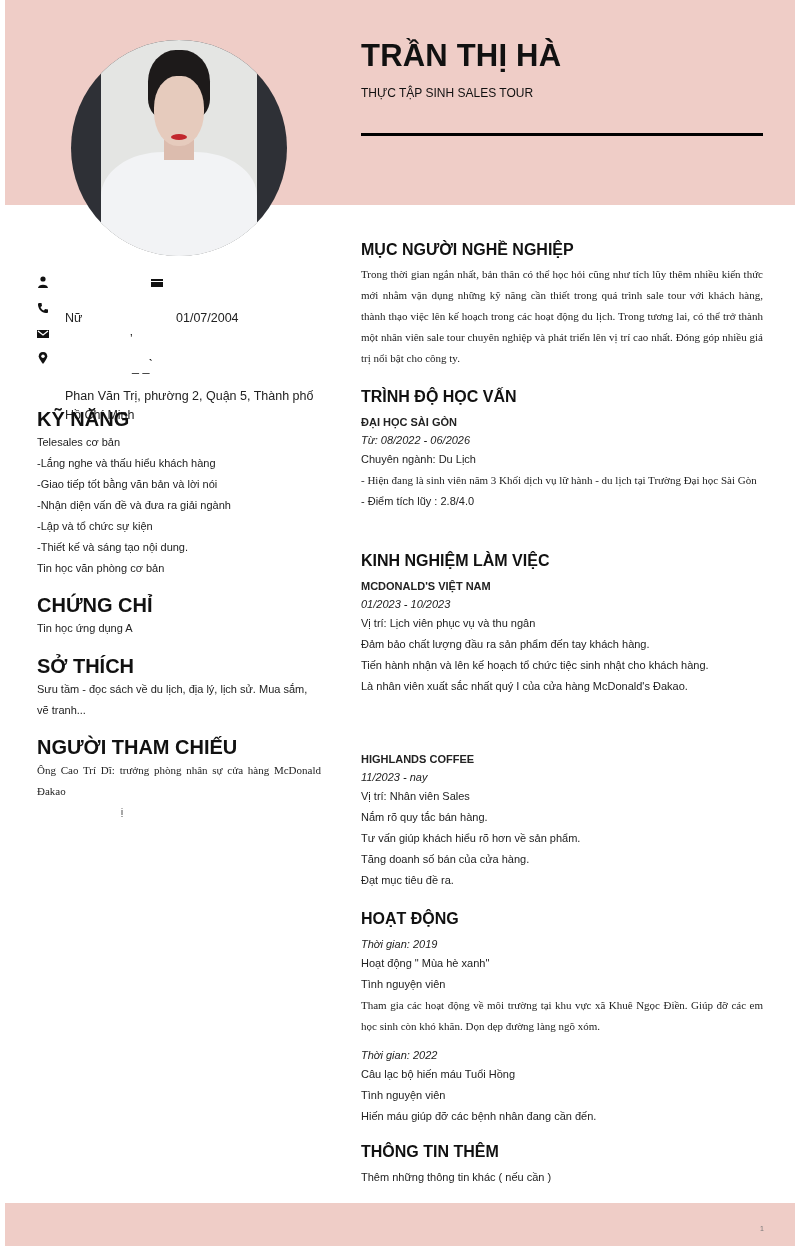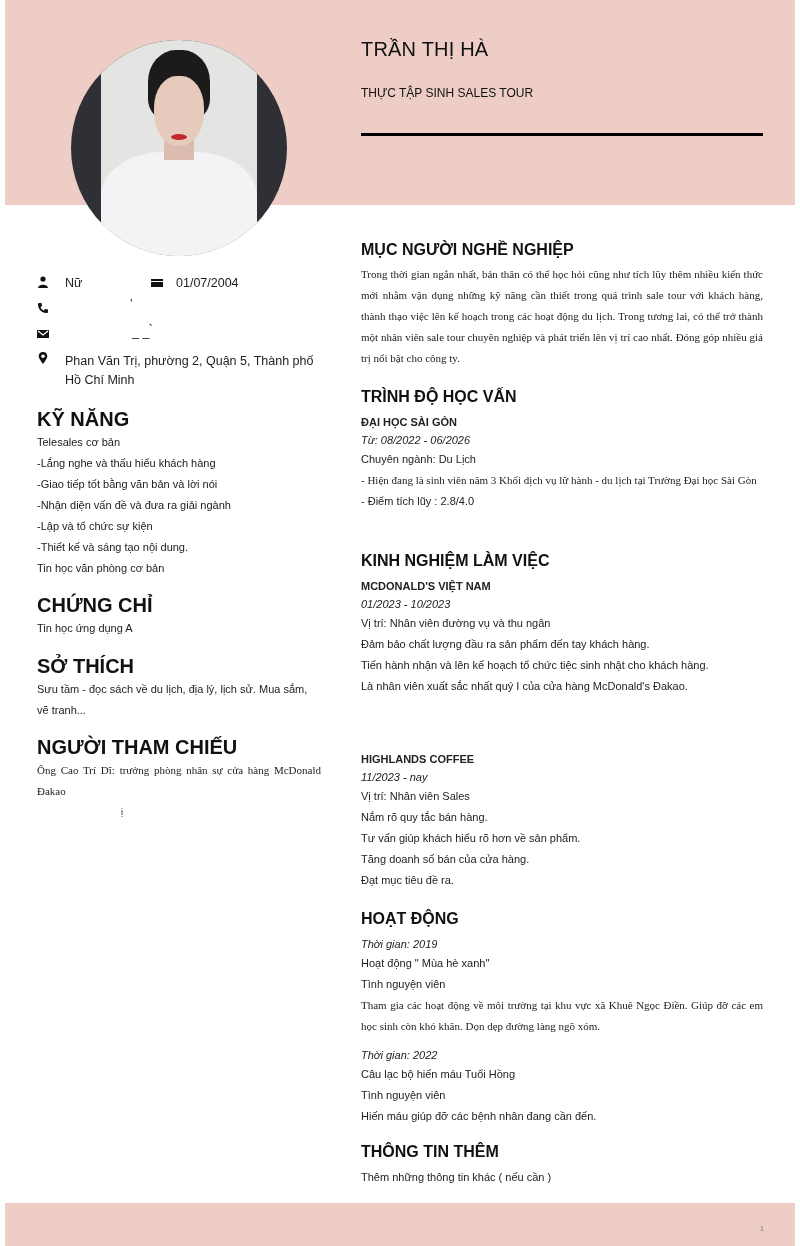--- a/index.html
+++ b/index.html
@@ -11,27 +11,27 @@
     .page-num { position: absolute; right: 31px; top: 22px; font-size: 7px; color: #777; }
 
     .avatar { position: absolute; left: 71px; top: 40px; width: 216px; height: 216px; border-radius: 50%; overflow: hidden; background: #2e3036; }
     .avatar .bg-wall { position: absolute; left: 30px; top: 0; width: 156px; height: 216px; background: #e4e5e3; }
     .avatar .hair { position: absolute; left: 77px; top: 10px; width: 62px; height: 70px; background: #1d1a1a; border-radius: 45% 45% 30% 30%; }
     .avatar .face { position: absolute; left: 83px; top: 36px; width: 50px; height: 70px; background: #e6cbbd; border-radius: 45% 45% 48% 48%; }
     .avatar .lips { position: absolute; left: 100px; top: 94px; width: 16px; height: 6px; background: #c2272d; border-radius: 50%; }
     .avatar .neck { position: absolute; left: 93px; top: 100px; width: 30px; height: 20px; background: #dcbcae; }
     .avatar .shirt { position: absolute; left: 30px; top: 112px; width: 156px; height: 110px; background: #f2f3f5; border-radius: 40% 40% 0 0; }
 
-    .name { position: absolute; left: 361px; top: 38px; font-size: 20px; font-weight: normal; letter-spacing: 0.2px; }
+    .name { position: absolute; left: 361px; top: 38px; font-size: 31px; font-weight: bold; letter-spacing: 0.2px; }
     .job-title { position: absolute; left: 361px; top: 86px; font-size: 12px; }
     .title-rule { position: absolute; left: 361px; top: 133px; width: 402px; height: 3px; background: #000; }
 
     .contact { position: absolute; left: 37px; font-size: 12.5px; color: #222; }
     .contact .ic { position: absolute; left: 0; width: 12px; height: 12px; }
-    .contact .txt { position: absolute; left: 28px; white-space: nowrap; }
+    .contact .txt { position: absolute; left: 28px; white-space: nowrap; margin-top: 35px; }
 
     .side-h { position: absolute; left: 37px; font-size: 20px; font-weight: bold; }
     .side-list { position: absolute; left: 37px; width: 284px; font-size: 11px; line-height: 21px; color: #222; }
     .justify { text-align: justify; text-align-last: left; font-family: Liberation Serif, serif; }
 
     .main-h { position: absolute; left: 361px; font-size: 16px; font-weight: bold; }
     .main-block { position: absolute; left: 361px; width: 402px; font-size: 11px; line-height: 21px; color: #222; }
     .org { font-weight: bold; font-size: 11px; line-height: 18px; }
     .period { font-style: italic; line-height: 18px; }
   </style>
@@ -122,21 +122,21 @@
   <div class="period">Từ: 08/2022 - 06/2026</div>
   <div>Chuyên ngành: Du Lịch</div>
   <div class="justify">- Hiện đang là sinh viên năm 3 Khối dịch vụ lữ hành - du lịch tại Trường Đại học Sài Gòn</div>
   <div>- Điểm tích lũy : 2.8/4.0</div>
 </div>
 
 <div class="main-h" style="top:552px;">KINH NGHIỆM LÀM VIỆC</div>
 <div class="main-block" style="top:577px;">
   <div class="org">MCDONALD'S VIỆT NAM</div>
   <div class="period">01/2023 - 10/2023</div>
-  <div>Vị trí: Nhân viên đường vụ và thu ngân</div>
+  <div>Vị trí: Lịch viên phục vụ và thu ngân</div>
   <div>Đảm bảo chất lượng đầu ra sản phẩm đến tay khách hàng.</div>
   <div>Tiến hành nhận và lên kế hoạch tổ chức tiệc sinh nhật cho khách hàng.</div>
   <div>Là nhân viên xuất sắc nhất quý I của cửa hàng McDonald's Đakao.</div>
 </div>
 <div class="main-block" style="top:750px;">
   <div class="org">HIGHLANDS COFFEE</div>
   <div class="period">11/2023 - nay</div>
   <div>Vị trí: Nhân viên Sales</div>
   <div>Nắm rõ quy tắc bán hàng.</div>
   <div>Tư vấn giúp khách hiểu rõ hơn về sản phẩm.</div>

